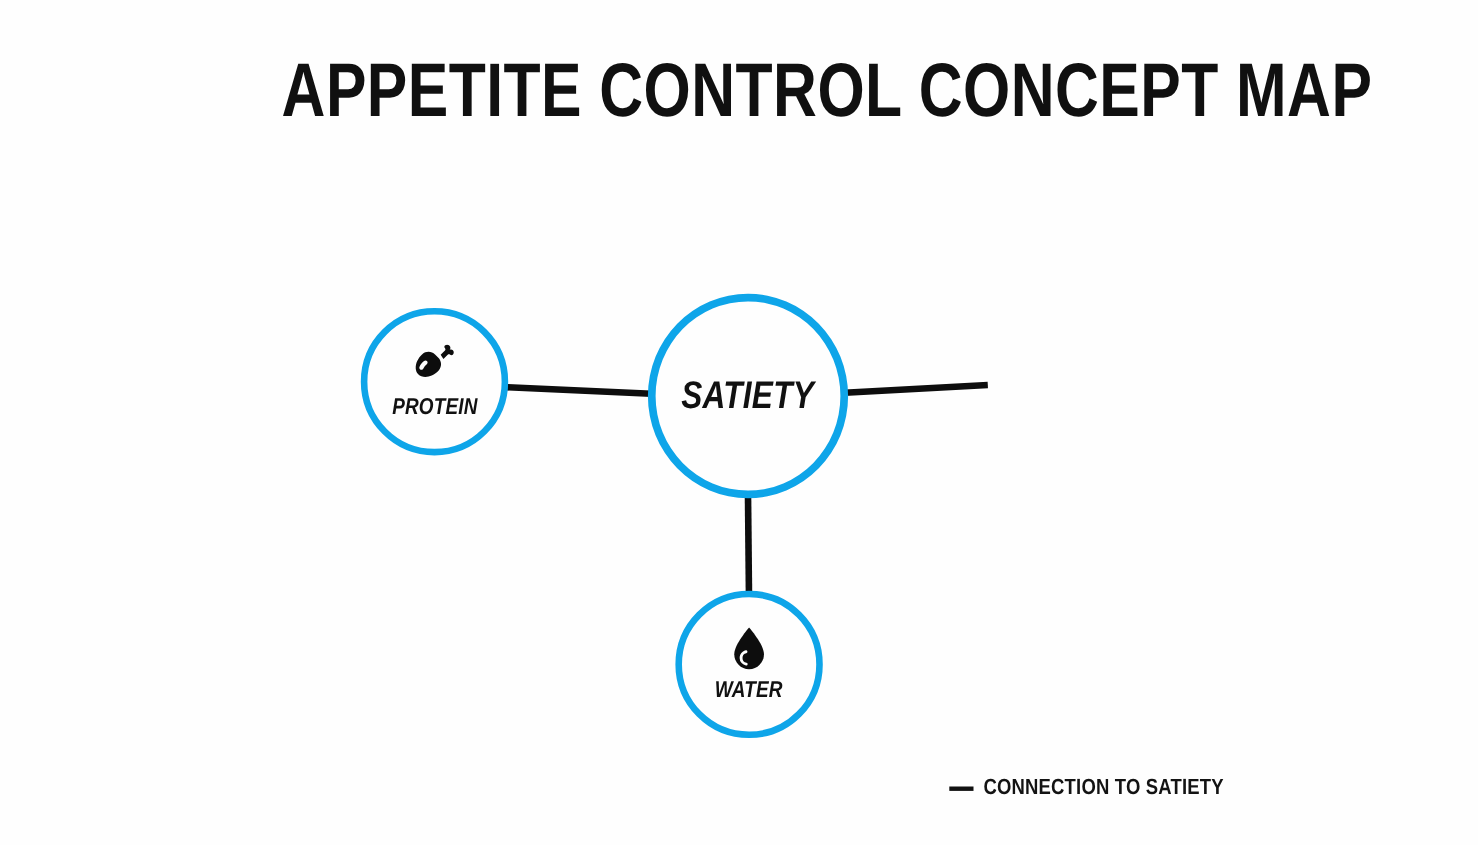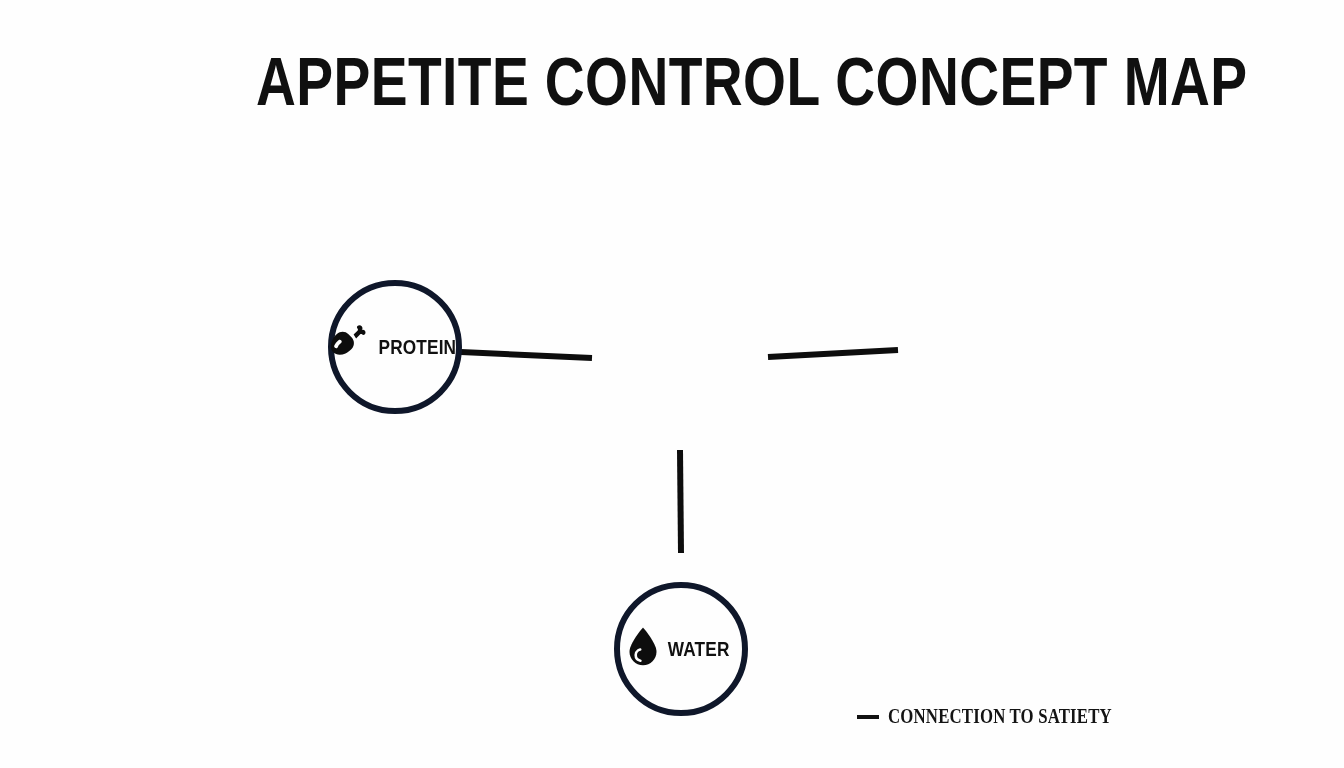--- a/index.html
+++ b/index.html
@@ -53,25 +53,27 @@
     left: 0;
     top: 0;
     width: 1344px;
     height: 768px;
   }
 
   .node {
     position: absolute;
     border-radius: 50%;
     background: #fefefe;
-    border: 7px solid #0f172a;
+    border: 7px solid #0ea5e9;
     box-sizing: border-box;
     display: flex;
+    flex-direction: column;
     align-items: center;
     justify-content: center;
+    font-style: italic;
   }
 
   .node-center {
     width: 182px;
     height: 186px;
     left: 589px;
     top: 267px;
     border-width: 7px;
   }
   .node-center .node-label {
@@ -79,21 +81,21 @@
     letter-spacing: 0.3px;
   }
 
   .node-sat {
     width: 134px;
     height: 134px;
     border-width: 6px;
   }
   .node-protein { left: 328px; top: 280px; }
   .node-fiber   { left: 896px; top: 280px; }
-  .node-water   { left: 614px; top: 582px; }
+  .node-water   { left: 614px; top: 537px; }
 
   .node-icon {
     display: block;
     line-height: 0;
     margin-bottom: 5px;
   }
 
   .node-label {
     font-size: 21px;
     font-weight: 700;
@@ -106,21 +108,20 @@
 
   
   #legend {
     position: absolute;
     right: 22px;
     bottom: 40px;
     display: flex;
     align-items: center;
     gap: 9px;
     white-space: nowrap;
-    font-family: Liberation Serif, serif;
   }
   #legend-dash {
     display: inline-block;
     width: 22px;
     height: 4px;
     background: #111111;
     flex: none;
   }
   #legend-text {
     font-size: 20px;
@@ -139,20 +140,23 @@
   <div id="page-title">APPETITE CONTROL CONCEPT MAP</div>
 
   <div id="graph">
 
     <svg id="edge-layer" viewBox="0 0 1344 768">
       <line x1="461" y1="352" x2="592" y2="358" stroke="#0d0d0d" stroke-width="6" stroke-linecap="butt"></line>
       <line x1="768" y1="357" x2="898" y2="350" stroke="#0d0d0d" stroke-width="6" stroke-linecap="butt"></line>
       <line x1="680" y1="450" x2="681" y2="553" stroke="#0d0d0d" stroke-width="6" stroke-linecap="butt"></line>
     </svg>
 
+    <div class="node node-center">
+      <span class="node-label">SATIETY</span>
+    </div>
 
     <div class="node node-sat node-protein">
       <span class="node-icon">
         <svg width="44" height="40" viewBox="0 0 44 40">
           <g fill="#0d0d0d">
             <path d="M25.5 12.2c3.1 3.1 3.3 8.1 0.3 11.6-1.6 1.9-3.8 3.5-6.3 4.6-4.6 2.1-9.6 1.6-12.3-1.1-2.7-2.7-3.0-7.6-0.9-12.1 1.1-2.4 2.7-4.6 4.6-6.2 3.5-3.0 8.5-2.8 11.6 0.3z"></path>
             <path d="M27.6 9.6l3.9-3.9c0.6-0.6 0.6-1.6 0-2.2l-0.1-0.1c-0.6-0.6-0.6-1.7 0.1-2.3 1.2-1.1 3.1-1.0 4.2 0.2 1.0 1.1 1.0 2.7 0.1 3.8 0.9-0.5 2.1-0.4 2.9 0.4 1.1 1.1 1.1 3.0-0.1 4.1-0.7 0.6-1.7 0.6-2.3 0l-0.1-0.1c-0.6-0.6-1.6-0.6-2.2 0l-3.9 3.9z"></path>
             <path d="M12.5 15.2c-1.9 1.5-3.4 3.4-4.2 5.4-0.4 1.0 0.1 2.1 1.1 2.5 1.0 0.4 2.1-0.1 2.5-1.1 0.6-1.4 1.7-2.8 3.1-3.9 0.8-0.7 1.0-1.9 0.3-2.7-0.7-0.8-1.9-0.9-2.8-0.2z" fill="#fefefe"></path>
           </g>
         </svg>

